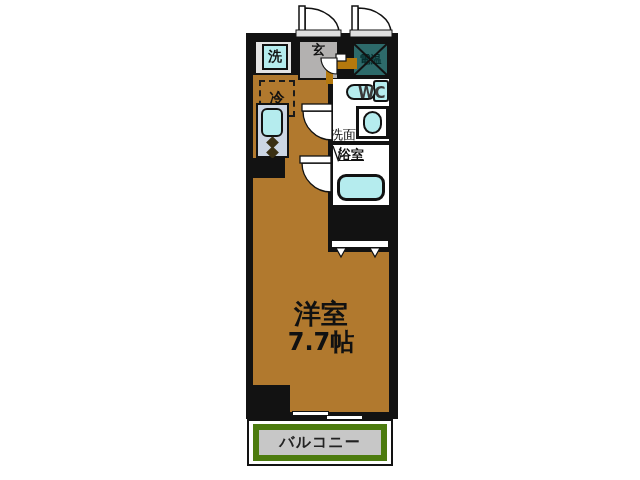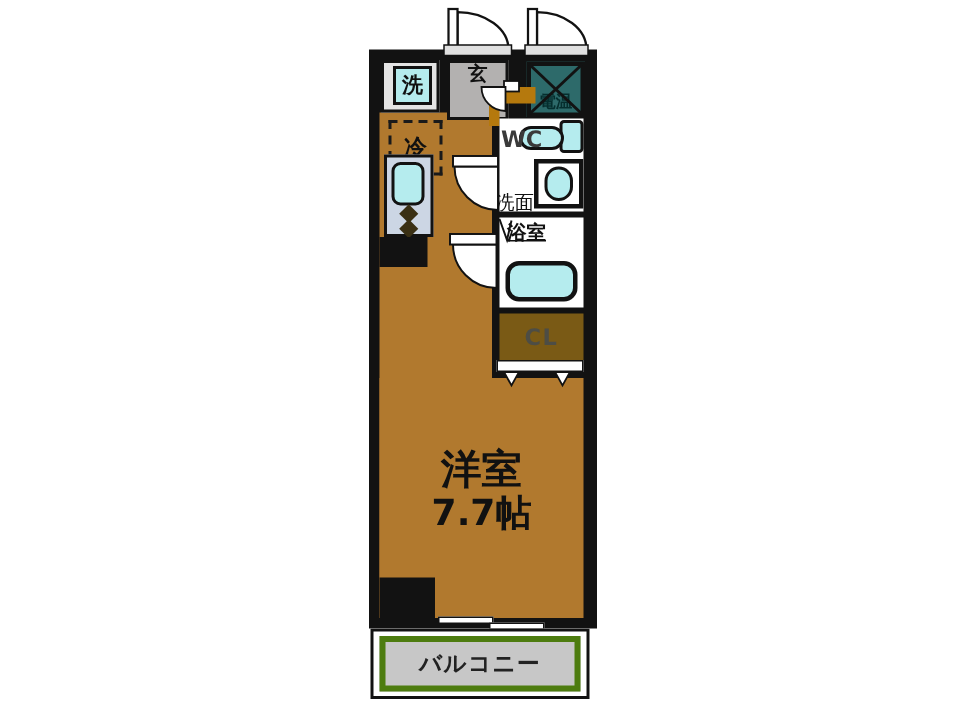--- a/index.html
+++ b/index.html
@@ -14,40 +14,40 @@
   .laundry-panel{left:254px;top:40px;width:39px;height:35px;background:#e4e4e4;border:2px solid #121212;}
   .laundry-box{left:262px;top:44px;width:26px;height:26px;background:var(--fixture_cyan,#b5ecee);
                border:2px solid #121212;display:flex;align-items:center;justify-content:center;
                font-size:14px;font-weight:700;}
   
   .genkan{left:298px;top:40px;width:41px;height:40px;background:var(--genkan_gray,#b3b1b0);
           border:2px solid #121212;text-align:center;}
   .genkan-label{font-size:13px;font-weight:700;line-height:15px;}
   
   .heater{left:351px;top:41px;width:39px;height:37px;background:var(--heater_teal,#2d6a6a);
-          border:3px solid #121212;display:flex;align-items:flex-end;justify-content:center;
+          border:3px solid #121212;display:flex;align-items:center;justify-content:center;
           font-size:11px;font-weight:700;color:#052e2e;letter-spacing:0px;}
   .ledge-h{left:333px;top:58px;width:24px;height:11px;background:#b5790d;}
   .ledge-v{left:326px;top:60px;width:7px;height:24px;background:#b5790d;}
   
   .fridge{left:259px;top:80px;width:36px;height:37px;border:2px dashed #1a1a1a;
           display:flex;align-items:center;justify-content:center;font-size:15px;font-weight:700;}
   
   .kitchen{left:256px;top:103px;width:33px;height:55px;background:var(--kitchen_counter,#ccd6e4);
            border:2px solid #121212;}
   .sink{left:261px;top:108px;width:22px;height:29px;background:var(--fixture_cyan,#b5ecee);
         border:2px solid #121212;border-radius:6px;}
   .burner{width:9px;height:9px;background:#3a3014;transform:rotate(45deg);}
   .burner1{left:268px;top:138px;}
   .burner2{left:268px;top:148px;}
   .stub-kitchen{left:253px;top:158px;width:32px;height:20px;background:#121212;}
   .pillar-bl{left:253px;top:385px;width:37px;height:27px;background:#121212;}
   
   .room-wc{left:333px;top:79px;width:56px;height:62px;background:#fff;}
-  .wc-label{left:334px;top:84px;font-size:15px;font-weight:700;color:#3a3a3a;}
+  .wc-label{left:334px;top:84px;font-size:15px;font-weight:700;color:#3a3a3a;padding-left:24px;}
   .toilet-tank{left:373px;top:80px;width:16px;height:22px;background:var(--fixture_cyan,#b5ecee);
                border:2px solid #121212;border-radius:3px;}
   .toilet-bowl{left:346px;top:84px;width:30px;height:16px;background:var(--fixture_cyan,#b5ecee);
                border:2px solid #121212;border-radius:8px;}
   .basin-counter{left:356px;top:106px;width:33px;height:33px;background:#fff;border:3px solid #121212;}
   .basin{left:363px;top:111px;width:19px;height:23px;background:var(--fixture_cyan,#b5ecee);
          border:2px solid #121212;border-radius:10px;}
   .washroom-label{left:330px;top:126px;font-size:13px;font-weight:400;}
   
   .room-bath{left:333px;top:145px;width:56px;height:60px;background:#fff;}
@@ -58,21 +58,21 @@
   .closet{left:333px;top:209px;width:56px;height:31px;background:var(--closet_brown,#7a5a15);
           display:flex;align-items:center;justify-content:center;font-size:15px;font-weight:700;
           color:#4d4d45;letter-spacing:1px;}
   .fold-bar{left:331px;top:240px;width:58px;height:8px;background:#fff;border:1px solid #121212;}
   
   .win1{left:292px;top:411px;width:37px;height:5px;background:#fff;border:1px solid #121212;}
   .win2{left:326px;top:415px;width:37px;height:5px;background:#fff;border:1px solid #121212;}
   
   .balcony-outer{left:247px;top:419px;width:146px;height:47px;background:#fff;border:2px solid #121212;}
   .balcony-inner{left:253px;top:424px;width:134px;height:37px;background:var(--balcony_gray,#c7c7c7);
-                 border:4px solid #4d7c0f;display:flex;align-items:center;justify-content:center;
+                 border:6px solid #4d7c0f;display:flex;align-items:center;justify-content:center;
                  font-size:15px;font-weight:700;color:#222;letter-spacing:1px;}
   
   .main-label{left:253px;top:272px;width:136px;text-align:center;font-weight:700;line-height:1.15;margin-top:26px;}
   .main-label .l1{font-size:27px;}
   .main-label .l2{font-size:24px;}
   
   .overlay{left:0;top:0;width:640px;height:480px;pointer-events:none;}
 </style>
 </head>
 <body>
@@ -115,23 +115,20 @@
   <div class="abs toilet-bowl"></div>
   <div class="abs wc-label">WC</div>
   <div class="abs basin-counter"></div>
   <div class="abs basin"></div>
   <div class="abs washroom-label">洗面</div>
 
   <div class="abs room-bath"></div>
   <div class="abs bath-label">浴室</div>
   <div class="abs tub"></div>
 
-  <div class="abs closet">
-    <span>CL</span>
-  </div>
   <div class="abs fold-bar"></div>
 
   <div class="abs win1"></div>
   <div class="abs win2"></div>
 
   <div class="abs balcony-outer"></div>
   <div class="abs balcony-inner">
     <span>バルコニー</span>
   </div>
 

